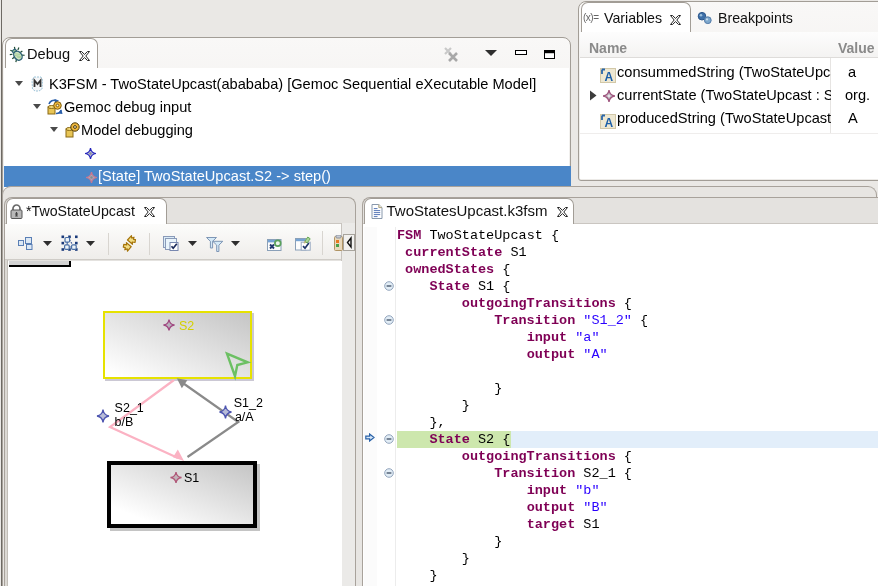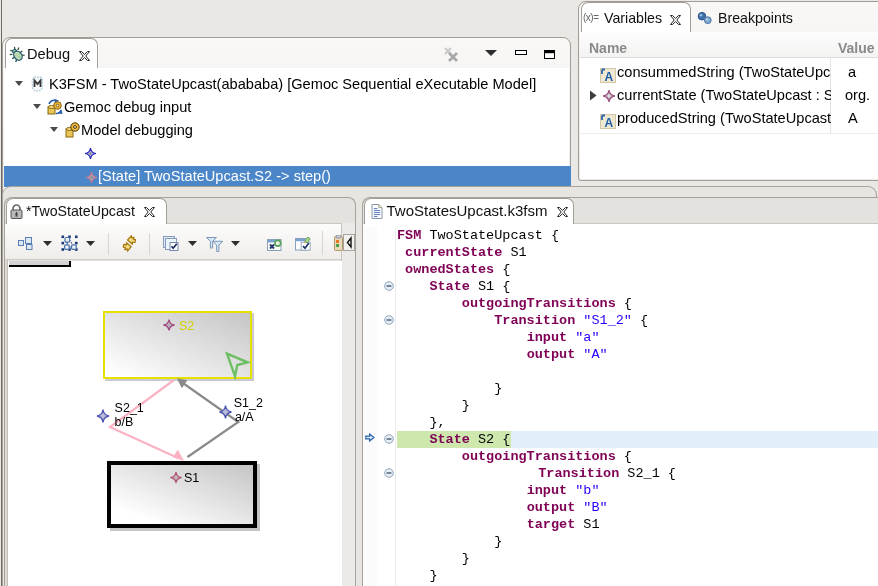--- a/index.html
+++ b/index.html
@@ -377,20 +377,20 @@
   <div class="codeline" style="top:51px;">    <span class="kw">State</span> S1 {</div>
   <div class="codeline" style="top:68px;">        <span class="kw">outgoingTransitions</span> {</div>
   <div class="codeline" style="top:85px;">            <span class="kw">Transition</span> <span class="str">"S1_2"</span> {</div>
   <div class="codeline" style="top:102px;">                <span class="kw">input</span> <span class="str">"a"</span></div>
   <div class="codeline" style="top:119px;">                <span class="kw">output</span> <span class="str">"A"</span></div>
   <div class="codeline" style="top:153px;">            }</div>
   <div class="codeline" style="top:170px;">        }</div>
   <div class="codeline" style="top:187px;">    },</div>
   <div class="codeline" style="top:204px;">    <span class="kw">State</span> S2 {</div>
   <div class="codeline" style="top:221px;">        <span class="kw">outgoingTransitions</span> {</div>
-  <div class="codeline" style="top:238px;margin-left:44px;">            <span class="kw">Transition</span> S2_1 {</div>
+  <div class="codeline" style="top:238px;">            <span class="kw">Transition</span> S2_1 {</div>
   <div class="codeline" style="top:255px;">                <span class="kw">input</span> <span class="str">"b"</span></div>
   <div class="codeline" style="top:272px;">                <span class="kw">output</span> <span class="str">"B"</span></div>
   <div class="codeline" style="top:289px;">                <span class="kw">target</span> S1</div>
   <div class="codeline" style="top:306px;">            }</div>
   <div class="codeline" style="top:323px;">        }</div>
   <div class="codeline" style="top:340px;">    }</div>
 </div>
 
 </body></html>

